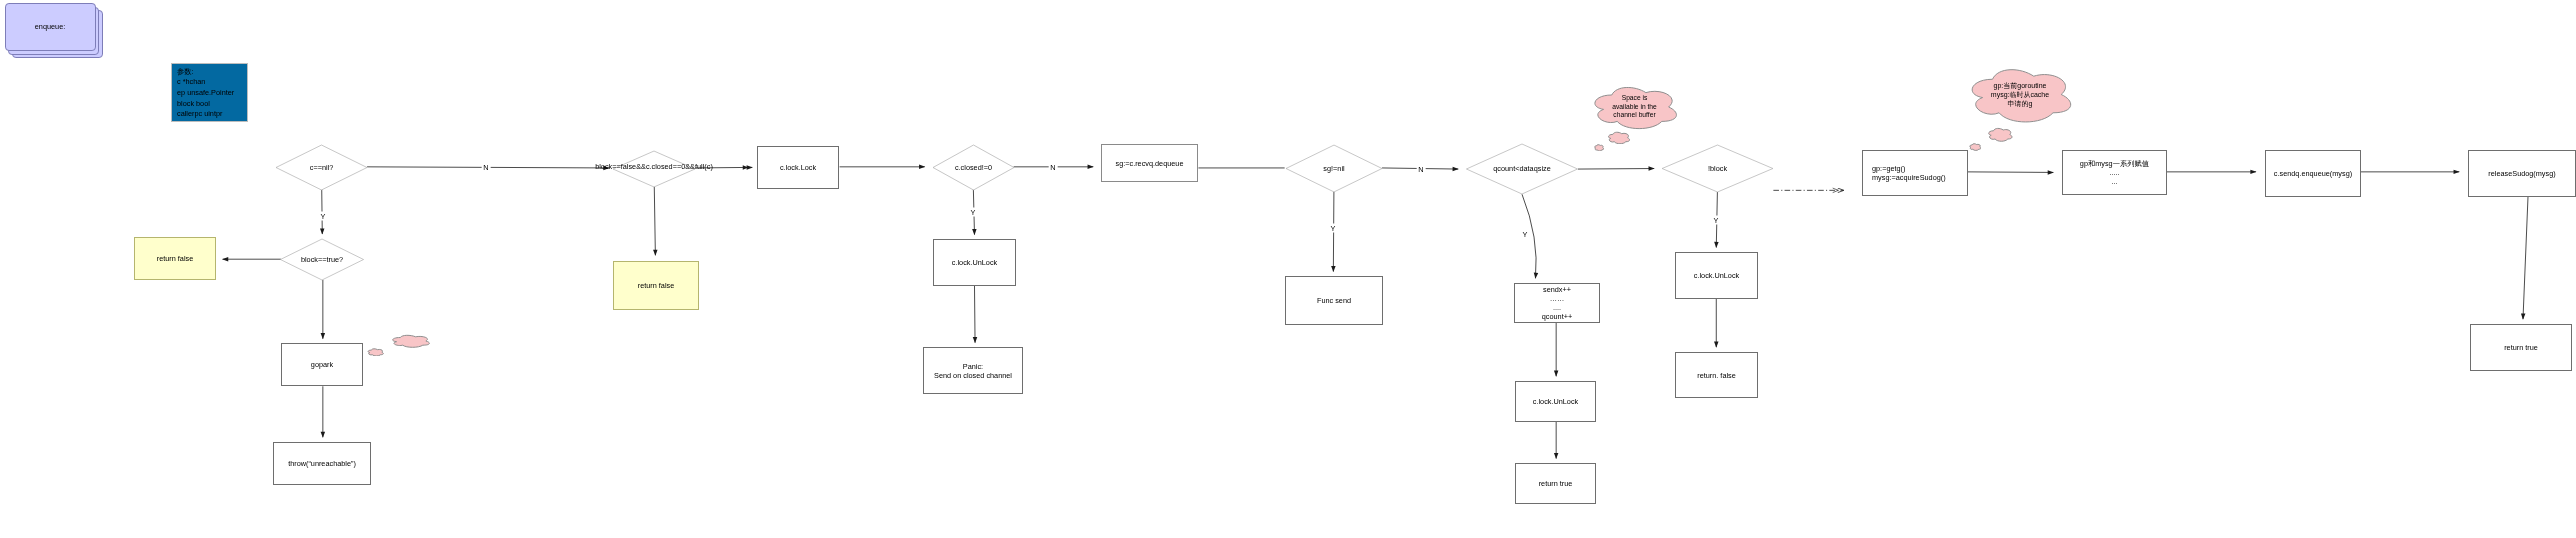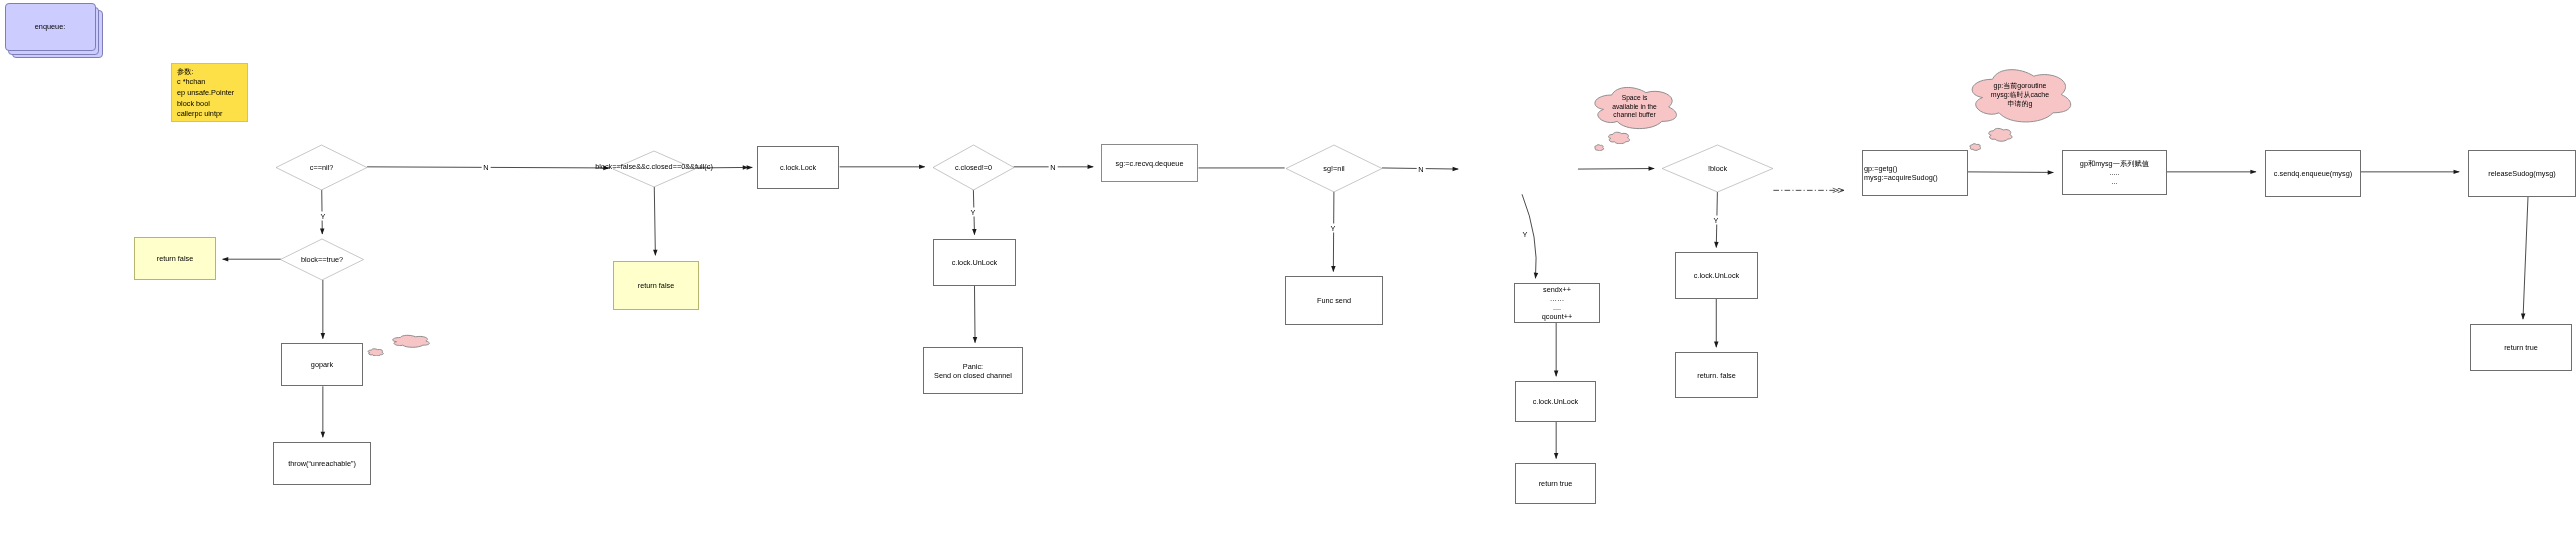--- a/index.html
+++ b/index.html
@@ -4,34 +4,34 @@
 <style>
   html,body{margin:0;padding:0;background:#ffffff;}
   .canvas{position:relative;width:2576px;height:538px;background:#ffffff;overflow:hidden;
           font-family:"Liberation Sans","DejaVu Sans",sans-serif;color:#000;}
   .wires{position:absolute;left:0;top:0;z-index:1;}
   .node{position:absolute;box-sizing:border-box;background:#fff;border:0.6px solid #6e6e6e;
         display:flex;align-items:center;justify-content:center;text-align:center;
         font-size:7.3px;line-height:9px;z-index:2;}
   .yellow{background:#ffffcc;border-color:#b5b56e;}
   .lines span{display:block;}
-  .leftalign{justify-content:flex-start;text-align:left;padding-left:1px;}
+  .leftalign{justify-content:flex-start;text-align:left;padding-left:9px;}
   .thickborder{border:1.1px solid #8a8a8a;}
   .diamond{position:absolute;z-index:2;}
   .diamond svg{position:absolute;left:0;top:0;overflow:visible;}
   .dlabel{position:absolute;display:flex;align-items:center;justify-content:center;
           text-align:center;font-size:7.3px;line-height:9.5px;width:100%;height:100%;z-index:3;}
   .dlabel.overflow{width:90px;left:50%;transform:translateX(-50%);}
   .cloud{position:absolute;z-index:4;}
   .cloud svg{position:absolute;left:0;top:0;}
   .clabel{position:absolute;left:0;top:0;width:100%;height:100%;display:flex;flex-direction:column;
           align-items:center;justify-content:center;text-align:center;font-size:7px;line-height:9px;z-index:5;}
   .elabel{position:absolute;transform:translate(-50%,-50%);background:#fff;padding:0 1.7px;
           font-size:7.3px;z-index:3;}
-  .graybox{position:absolute;left:171px;top:63px;width:77px;height:59px;background:#fde047;
+  .graybox{position:absolute;left:171px;top:63px;width:77px;height:59px;background:#0369a1;
            border:0.6px solid #bdbdbd;box-sizing:border-box;font-size:7.3px;line-height:10.6px;
            padding:2.8px 0 0 5px;z-index:2;}
   .graybox span{display:block;}
   .stack{position:absolute;left:4.5px;top:2.8px;width:91px;height:48px;z-index:2;}
   .stack .layer{position:absolute;width:100%;height:100%;background:#ccccff;border:0.6px solid #7d7db8;
                 border-radius:3.9px;box-sizing:border-box;}
   .stack .l3{left:7.3px;top:7.3px;}
   .stack .l2{left:3.9px;top:3.9px;}
   .stack .l1{left:0;top:0;display:flex;align-items:center;justify-content:center;font-size:7.3px;}
 </style>
@@ -129,20 +129,26 @@
     <div class="dlabel">c.closed!=0</div>
   </div>
 
   <div class="diamond" style="left:1286px;top:145px;width:96px;height:47px;">
     <svg width="96" height="47" viewBox="0 0 172 84">
         <polygon points="86,0 172,42 86,84 0,42" fill="#ffffff" stroke="#9a9a9a"></polygon>
       </svg>
     <div class="dlabel">sg!=nil</div>
   </div>
 
+  <div class="diamond" style="left:1466px;top:144px;width:112px;height:50px;">
+    <svg width="112" height="50" viewBox="0 0 200 90">
+        <polygon points="100,0 200,45 100,90 0,45" fill="#ffffff" stroke="#9a9a9a"></polygon>
+      </svg>
+    <div class="dlabel">qcount&lt;dataqsize</div>
+  </div>
 
   <div class="diamond" style="left:1662px;top:145px;width:111px;height:47px;">
     <svg width="111" height="47" viewBox="0 0 198 84">
         <polygon points="99,0 198,42 99,84 0,42" fill="#ffffff" stroke="#9a9a9a"></polygon>
       </svg>
     <div class="dlabel">!block</div>
   </div>
 
   <div class="node yellow" style="left:134px;top:237px;width:82px;height:43px;">return false</div>
   <div class="node" style="left:281px;top:343px;width:82px;height:43px;">gopark</div>

